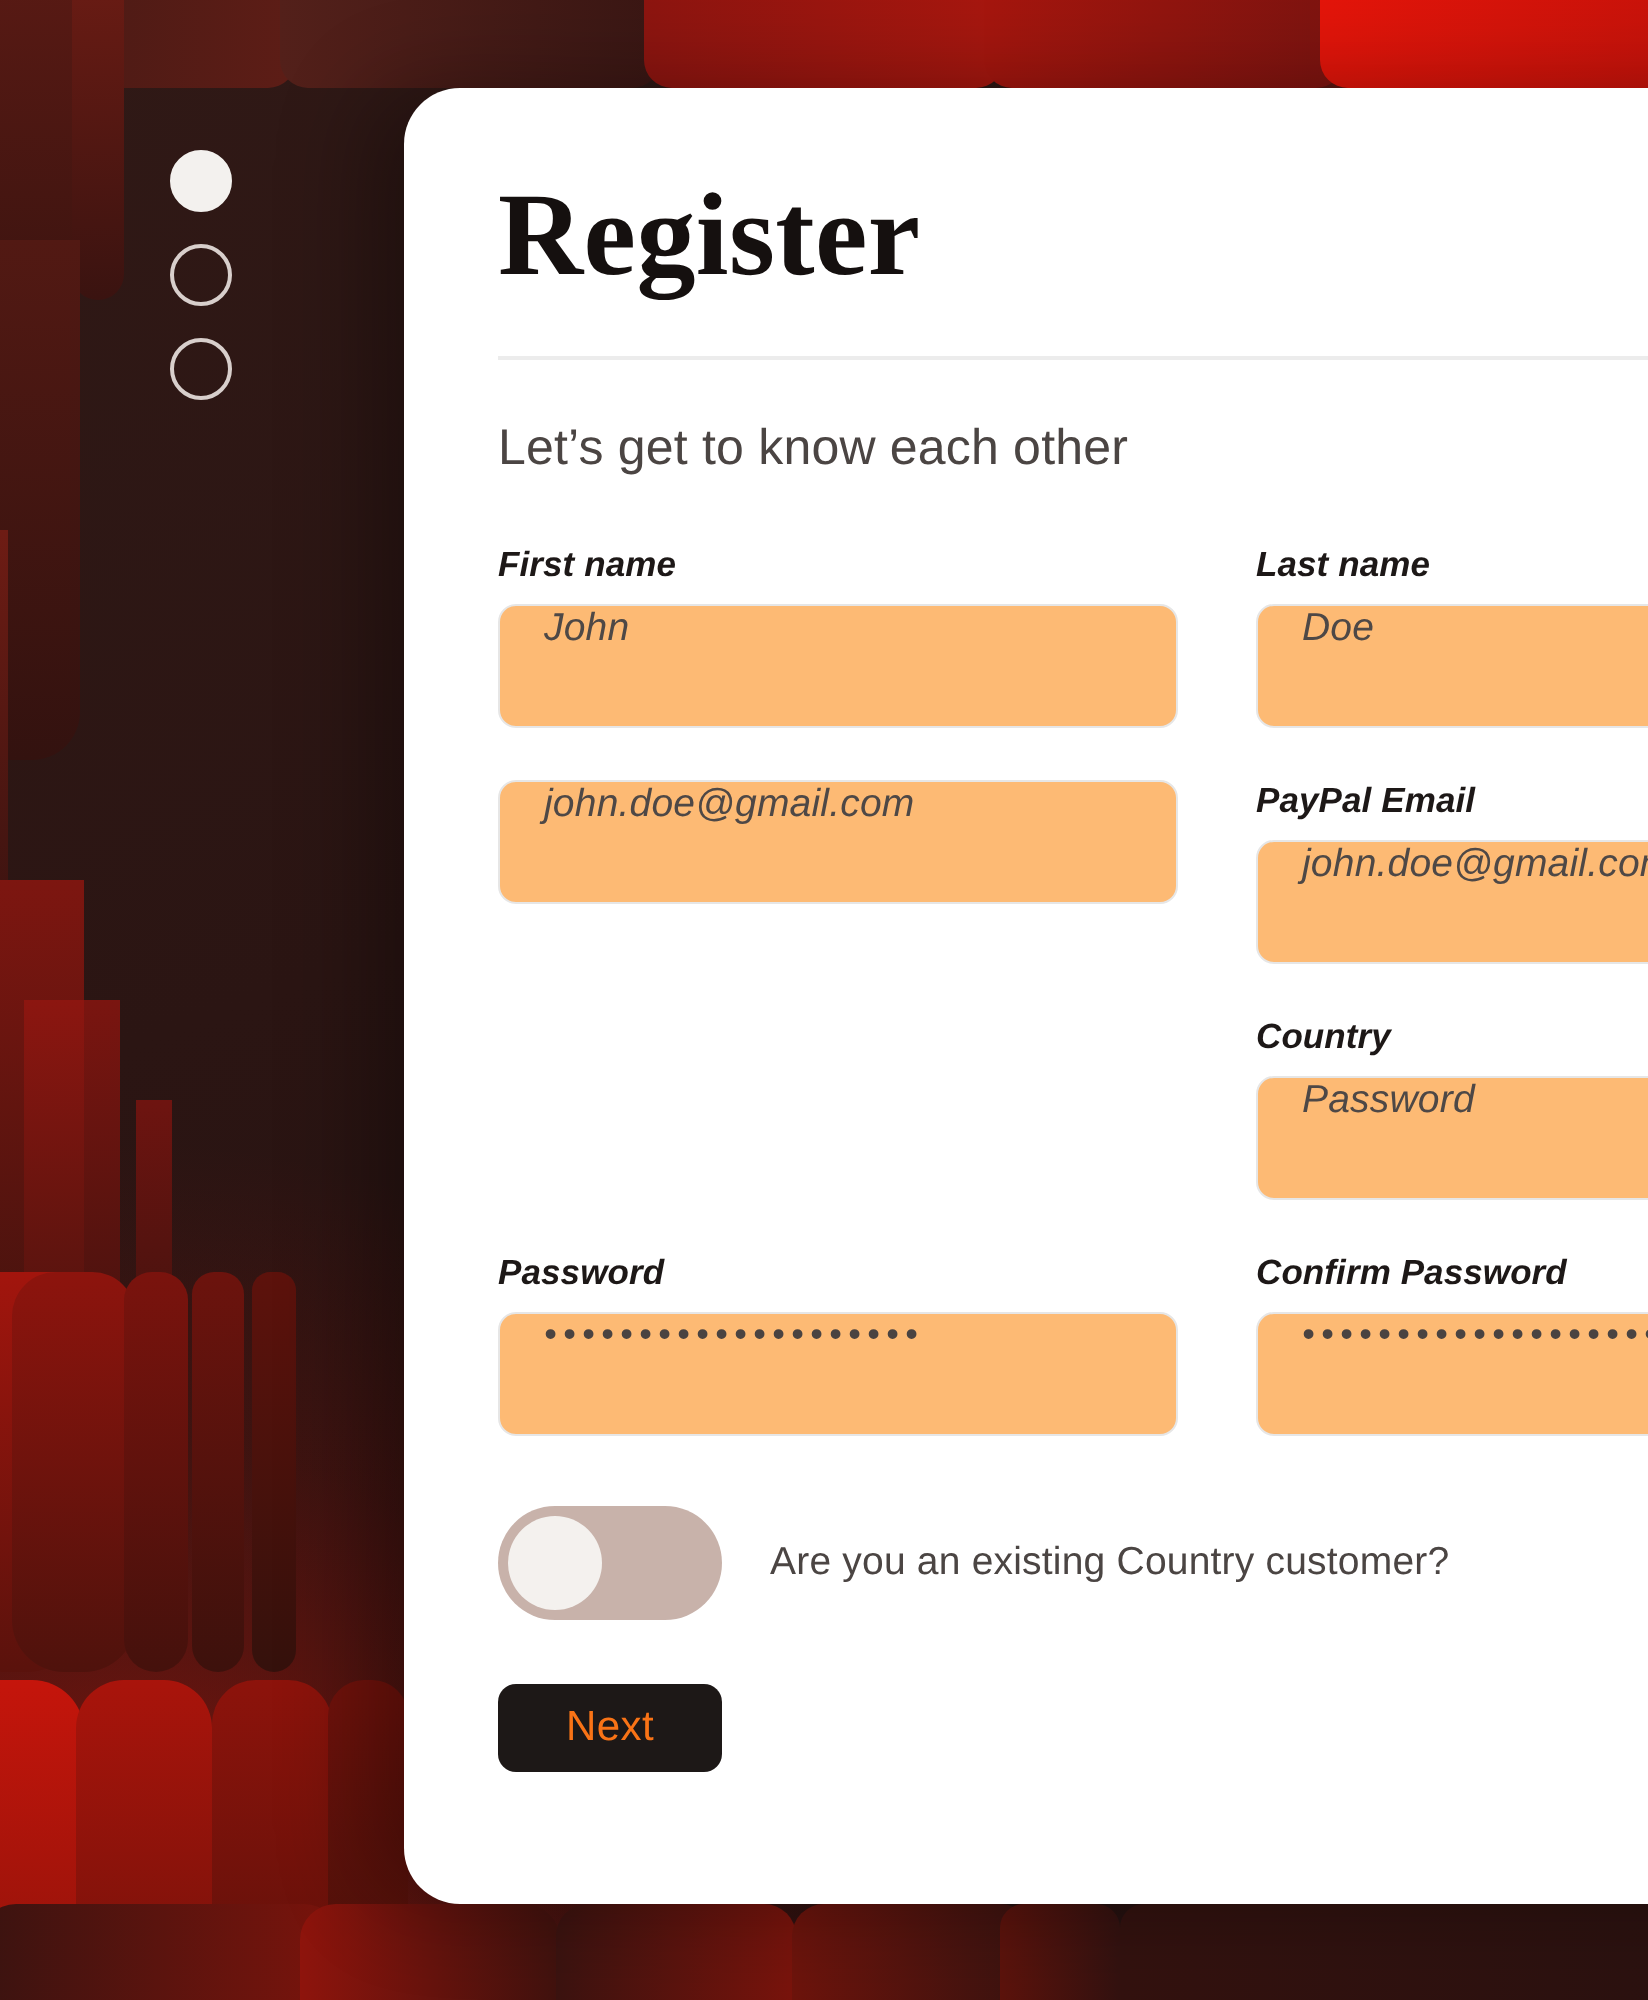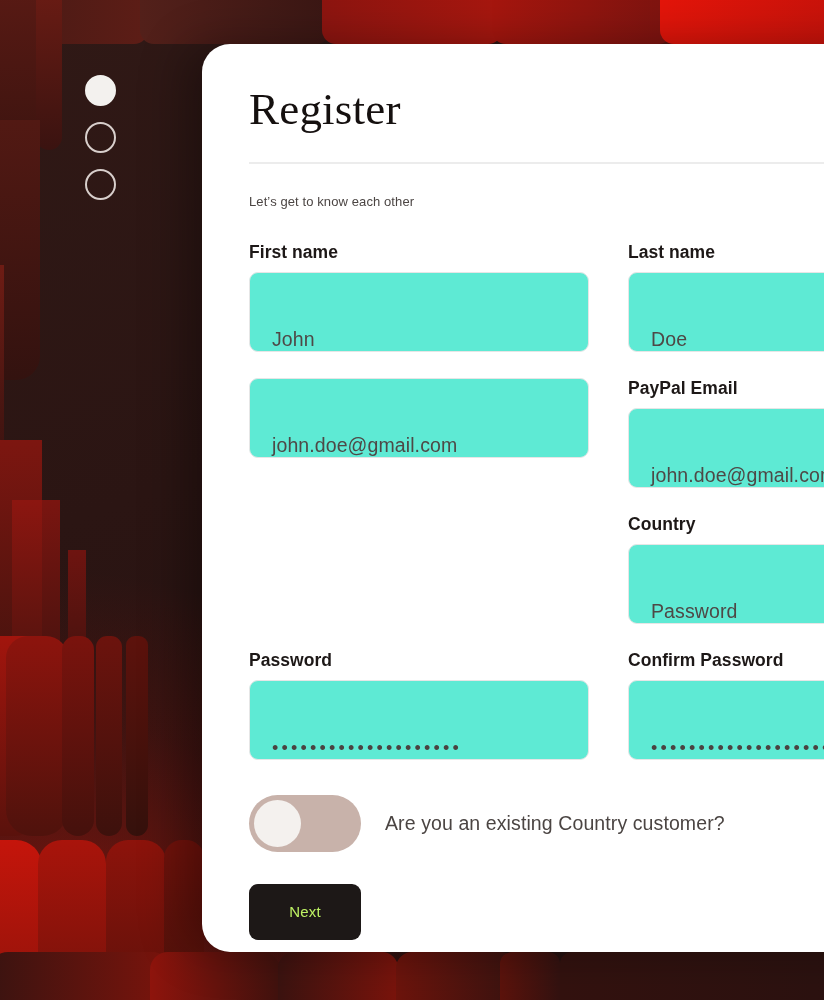--- a/index.html
+++ b/index.html
@@ -57,69 +57,70 @@
 
   #card-inner {
     position: absolute;
     left: 47px;
     top: 40px;
     width: 575px;
   }
 
   .page-title {
     font-family: "Liberation Serif", serif;
-    font-size: 45px;
-    font-weight: 400;
+    font-size: 59px;
+    font-weight: 700;
     line-height: 1.15;
     color: #15100f;
     letter-spacing: 0.2px;
   }
 
   .divider {
     margin-top: 26px;
     height: 2px;
     width: 576px;
     background: #ececec;
   }
 
   .subtitle {
     margin-top: 30px;
-    font-size: 13px;
+    font-size: 25px;
     color: #4b4543;
     letter-spacing: 0.1px;
   }
 
   
   .form-grid {
     margin-top: 33px;
     display: grid;
     grid-template-columns: 340px 340px;
     column-gap: 39px;
     row-gap: 26px;
+    font-style: italic;
   }
 
   .field { width: 340px; }
 
   .field-label {
     display: block;
     font-size: 17.5px;
     font-weight: 700;
     color: #1d1817;
     letter-spacing: 0.05px;
     margin-bottom: 9px;
   }
 
   .input-box {
     position: relative;
-    height: 80px;
+    height: 62px;
     border: 1px solid #e6e6e6;
     border-radius: 9px;
-    background: #5eead4;
+    background: #fdba74;
     display: flex;
-    align-items: flex-end;
+    align-items: flex-start;
     padding: 0 20px 0 22px;
     overflow: hidden;
   }
 
   .input-value {
     font-size: 19.5px;
     color: #4e4846;
     white-space: nowrap;
     letter-spacing: 0.1px;
   }
@@ -171,26 +172,26 @@
     margin-left: 24px;
     font-size: 19.5px;
     color: #4b4543;
     letter-spacing: 0.1px;
   }
 
   
   .next-btn {
     margin-top: 32px;
     width: 112px;
-    height: 56px;
+    height: 44px;
     border-radius: 9px;
     background: #1d1817;
-    color: #bef264;
+    color: #f97316;
     font-family: "Liberation Sans", sans-serif;
-    font-size: 15px;
+    font-size: 21px;
     border: none;
     cursor: pointer;
     display: flex;
     align-items: center;
     justify-content: center;
     letter-spacing: 0.2px;
   }
 
   
   #stepper {

